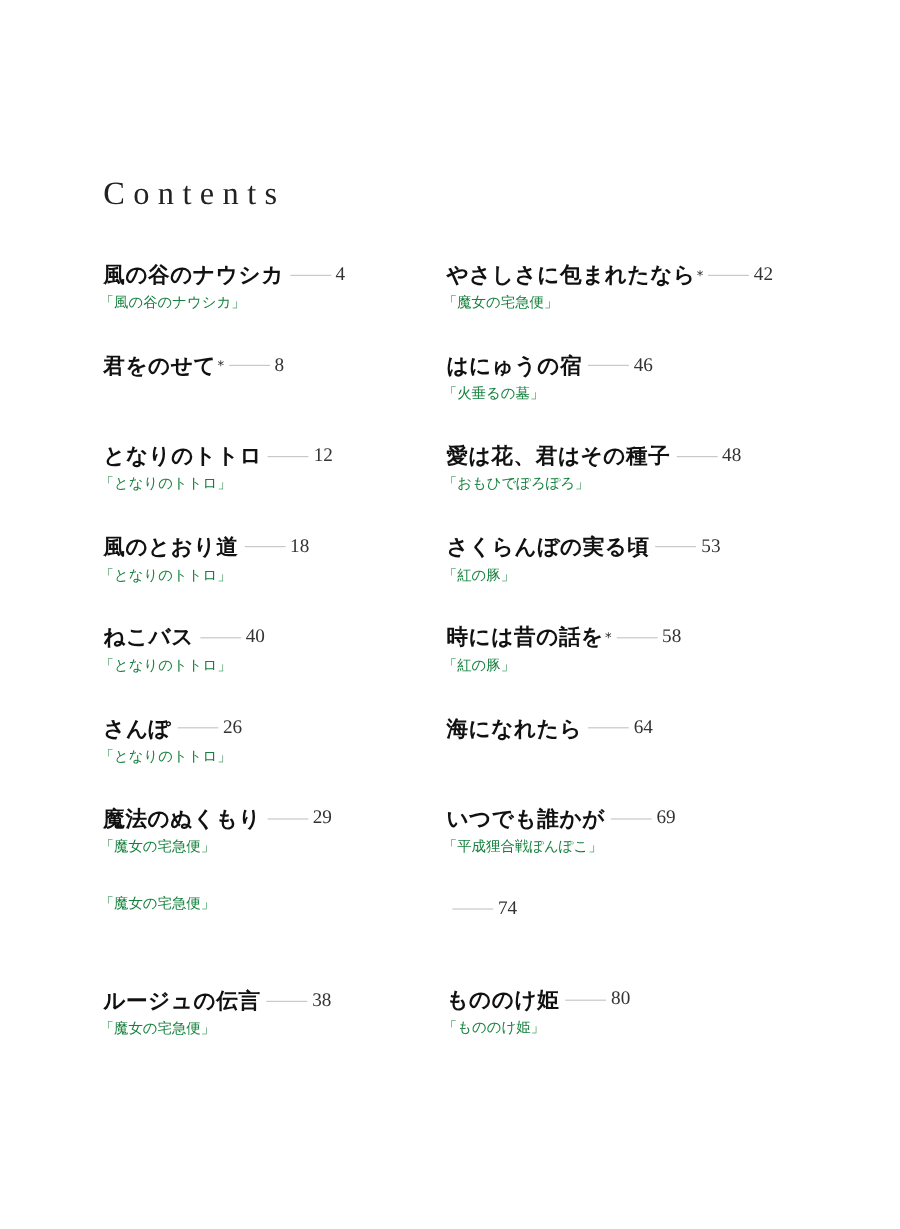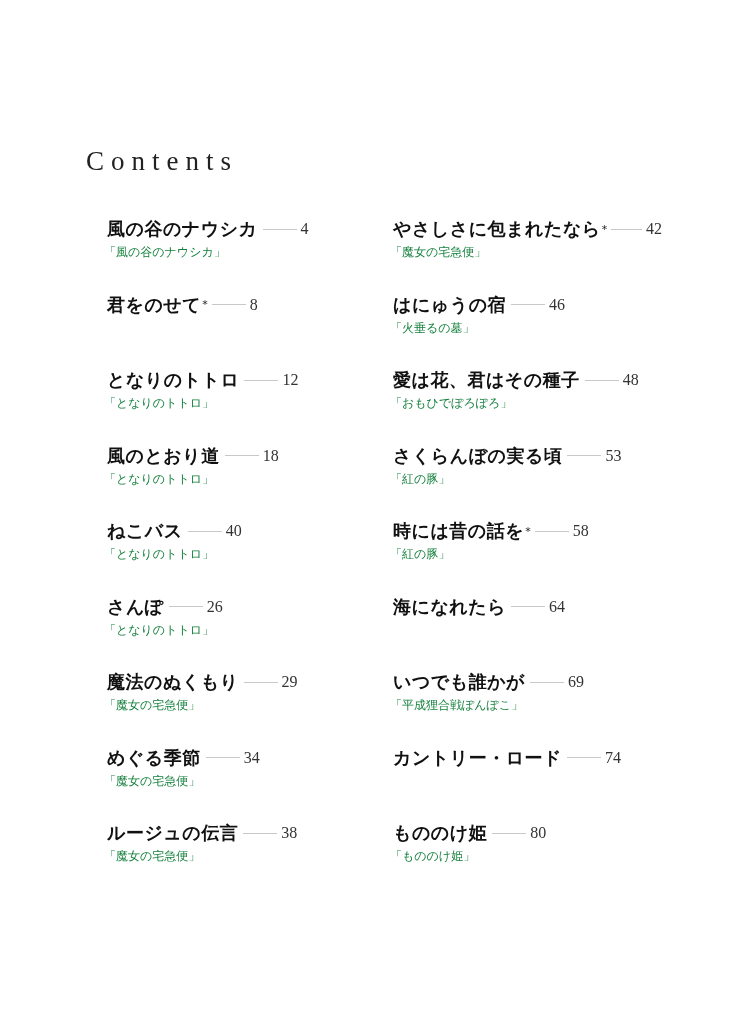--- a/index.html
+++ b/index.html
@@ -6,21 +6,21 @@
   body { width: 750px; height: 1024px; position: relative; overflow: hidden; color: #1a1a1a; }
   .heading {
     position: absolute; left: 86px; top: 128px;
     font-family: Liberation Serif, serif;
     font-size: 27px; letter-spacing: 7px; color: #222;
     font-weight: normal;
   }
   .col { position: absolute; top: 215px; width: 290px; }
   .col.left { left: 86px; }
   .col.right { left: 372px; }
-  .entry { height: 75.5px; margin-left: 21px; }
+  .entry { height: 75.5px; }
   .title-row { display: flex; align-items: center; height: 28px; white-space: nowrap; }
   .title {
     font-family: "DejaVu Sans", "Liberation Sans", sans-serif;
     font-size: 18px; font-weight: 600; color: #111; letter-spacing: 0.5px;
   }
   .star { font-family: "DejaVu Sans", sans-serif; font-size: 11px; vertical-align: super; margin-left: 1px; color: #222; }
   .leader { display: inline-block; width: 34px; height: 1px; background: #c8c8c8; margin: 0 4px 0 4px; }
   .page {
     font-family: "Liberation Serif", "DejaVu Serif", serif;
     font-size: 16px; color: #333;
@@ -92,26 +92,20 @@
   <div class="entry">
       <div class="title-row">
         <span class="title">魔法のぬくもり</span>
         <span class="star"></span>
         <span class="leader"></span>
         <span class="page">29</span>
       </div>
       <div class="film">「魔女の宅急便」</div>
     </div>
   <div class="entry">
-      <div class="title-row">
-        <span class="title">めぐる季節</span>
-        <span class="star"></span>
-        <span class="leader"></span>
-        <span class="page">34</span>
-      </div>
       <div class="film">「魔女の宅急便」</div>
     </div>
   <div class="entry">
       <div class="title-row">
         <span class="title">ルージュの伝言</span>
         <span class="star"></span>
         <span class="leader"></span>
         <span class="page">38</span>
       </div>
       <div class="film">「魔女の宅急便」</div>
@@ -176,21 +170,20 @@
       <div class="title-row">
         <span class="title">いつでも誰かが</span>
         <span class="star"></span>
         <span class="leader"></span>
         <span class="page">69</span>
       </div>
       <div class="film">「平成狸合戦ぽんぽこ」</div>
     </div>
   <div class="entry">
       <div class="title-row">
-        <span class="title">カントリー・ロード</span>
         <span class="star"></span>
         <span class="leader"></span>
         <span class="page">74</span>
       </div>
     </div>
   <div class="entry">
       <div class="title-row">
         <span class="title">もののけ姫</span>
         <span class="star"></span>
         <span class="leader"></span>

